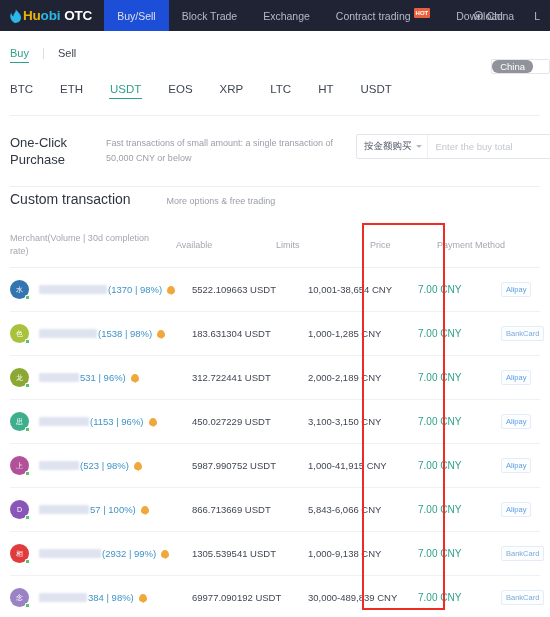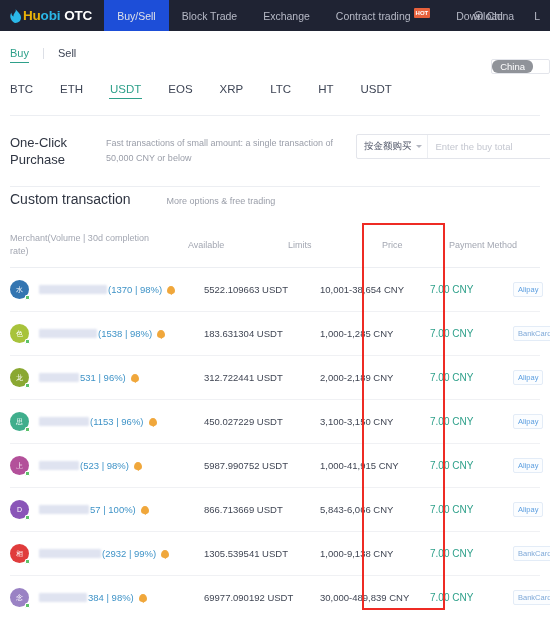--- a/index.html
+++ b/index.html
@@ -243,21 +243,21 @@
 
   
   .tbl { width: 100%; margin-top: 16px; position: relative; }
   .row {
     display: flex;
     align-items: center;
     border-bottom: 1px solid #f0f1f4;
   }
   .row.head { border-bottom: 1px solid #eceef2; }
   .c-merchant { width: 166px; flex: none; }
-  .c-avail    { width: 100px; flex: none; margin-left: 12px; }
+  .c-avail    { width: 100px; flex: none; }
   .c-limits   { width: 94px;  flex: none; }
   .c-price    { width: 67px;  flex: none; }
   .c-pay      { width: 100px; flex: none; }
 
   .row.head > div {
     font-size: 9px;
     color: #a3a7b2;
     padding: 9px 0;
     line-height: 13px;
   }

